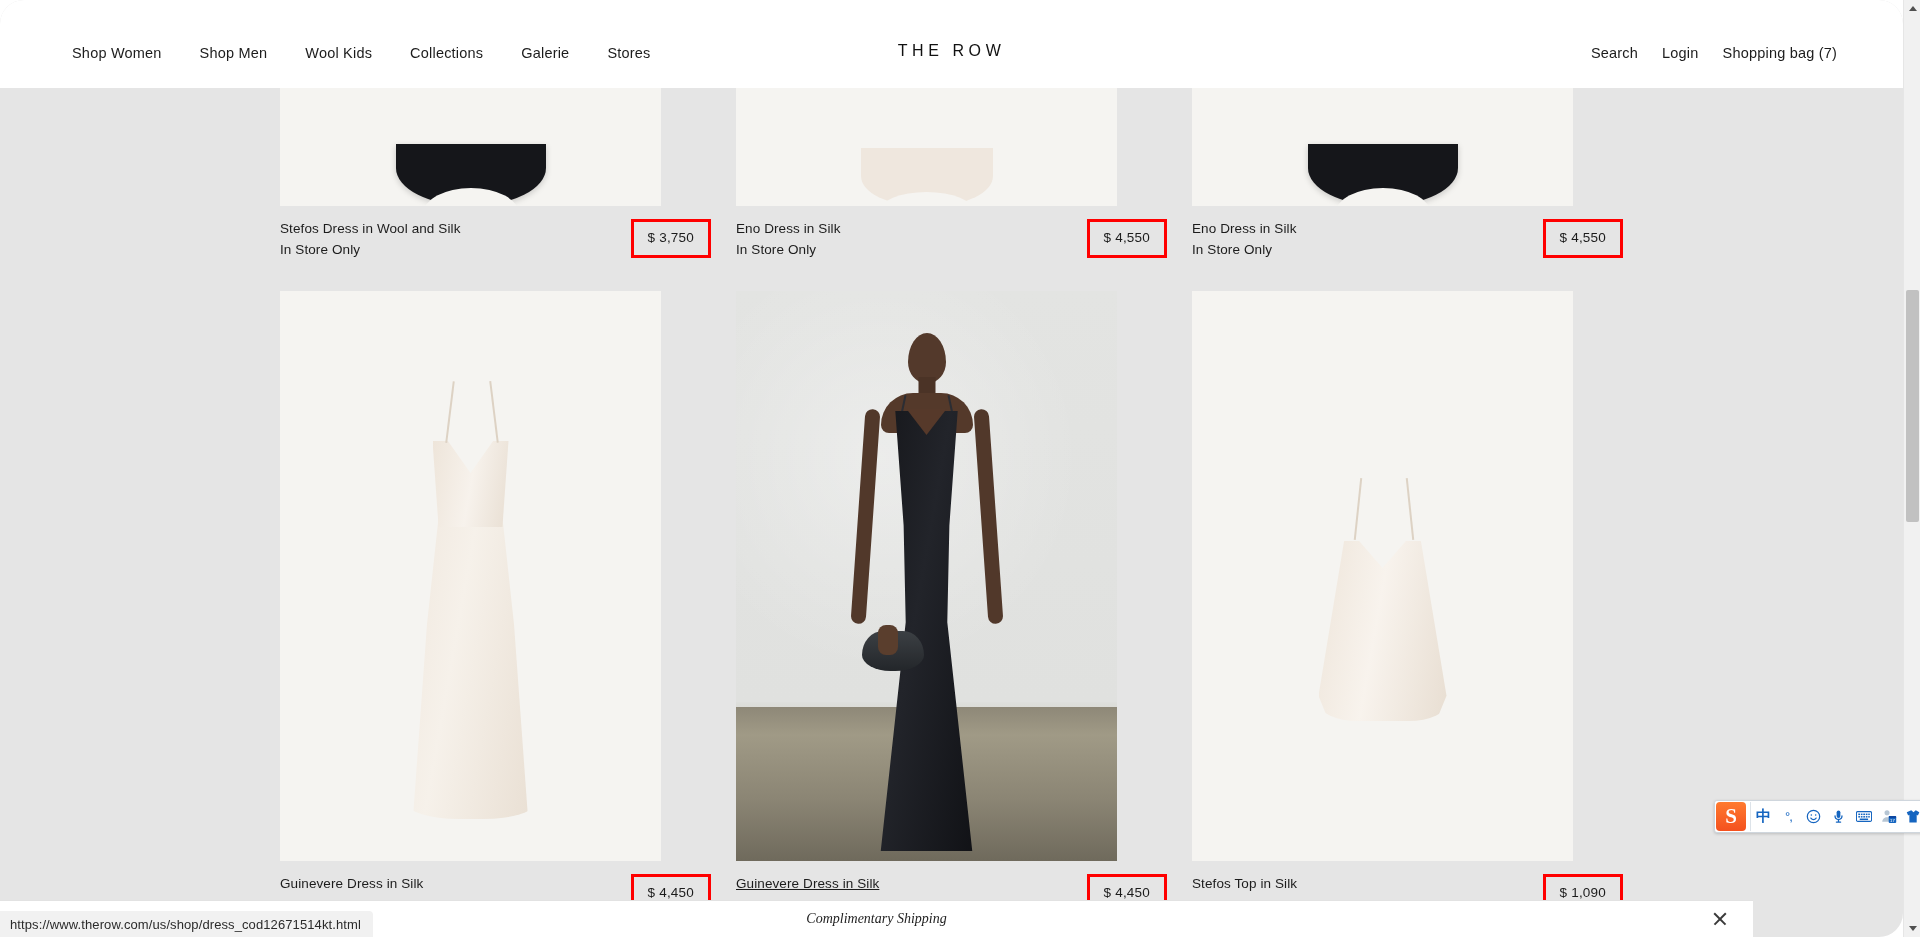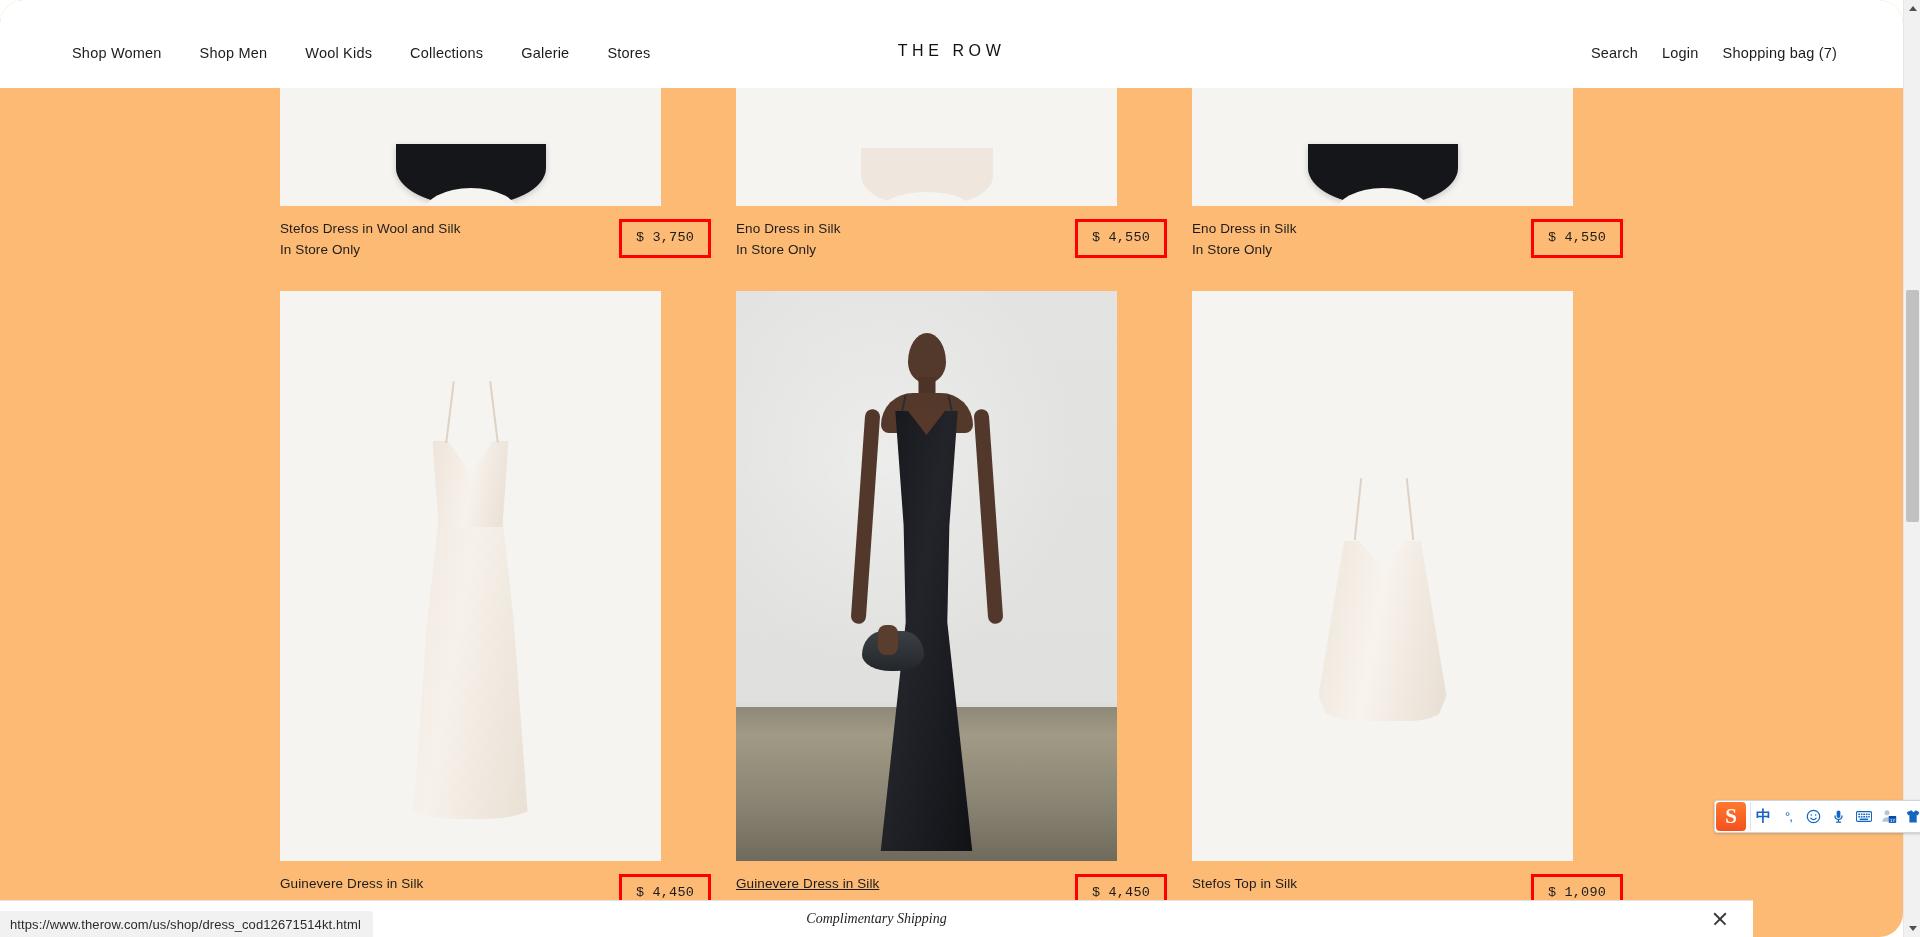--- a/index.html
+++ b/index.html
@@ -16,21 +16,21 @@
     position: relative;
   }
 
   
   .viewport {
     position: absolute;
     left: 0; top: 0;
     width: 1903px;
     height: 937px;
     overflow: hidden;
-    background: #fdba74;
+    background: #e5e5e5;
     border-radius: 24px;
   }
 
   
   .site-header {
     position: absolute;
     left: 0; top: 0;
     width: 1903px;
     height: 88px;
     background: #ffffff;
@@ -128,21 +128,20 @@
     white-space: nowrap;
   }
   
   .price-box {
     border: 3px solid #ff0000;
     padding: 6px 14px 7px 14px;
     min-width: 62px;
     text-align: center;
     box-sizing: border-box;
     background: transparent;
-    font-family: Liberation Mono, monospace;
   }
 
   
   .garment {
     position: absolute;
     left: 50%;
     transform: translateX(-50%);
   }
   
   .hem-black {

